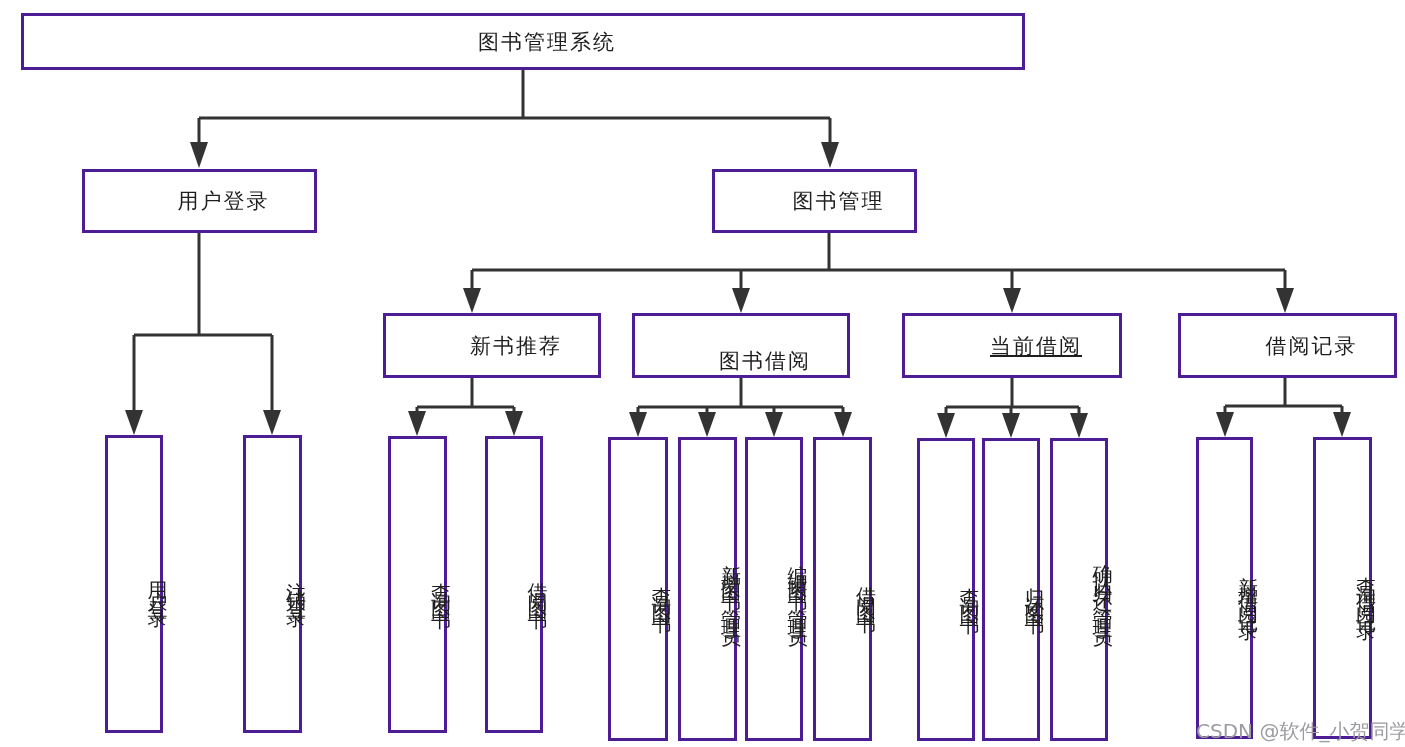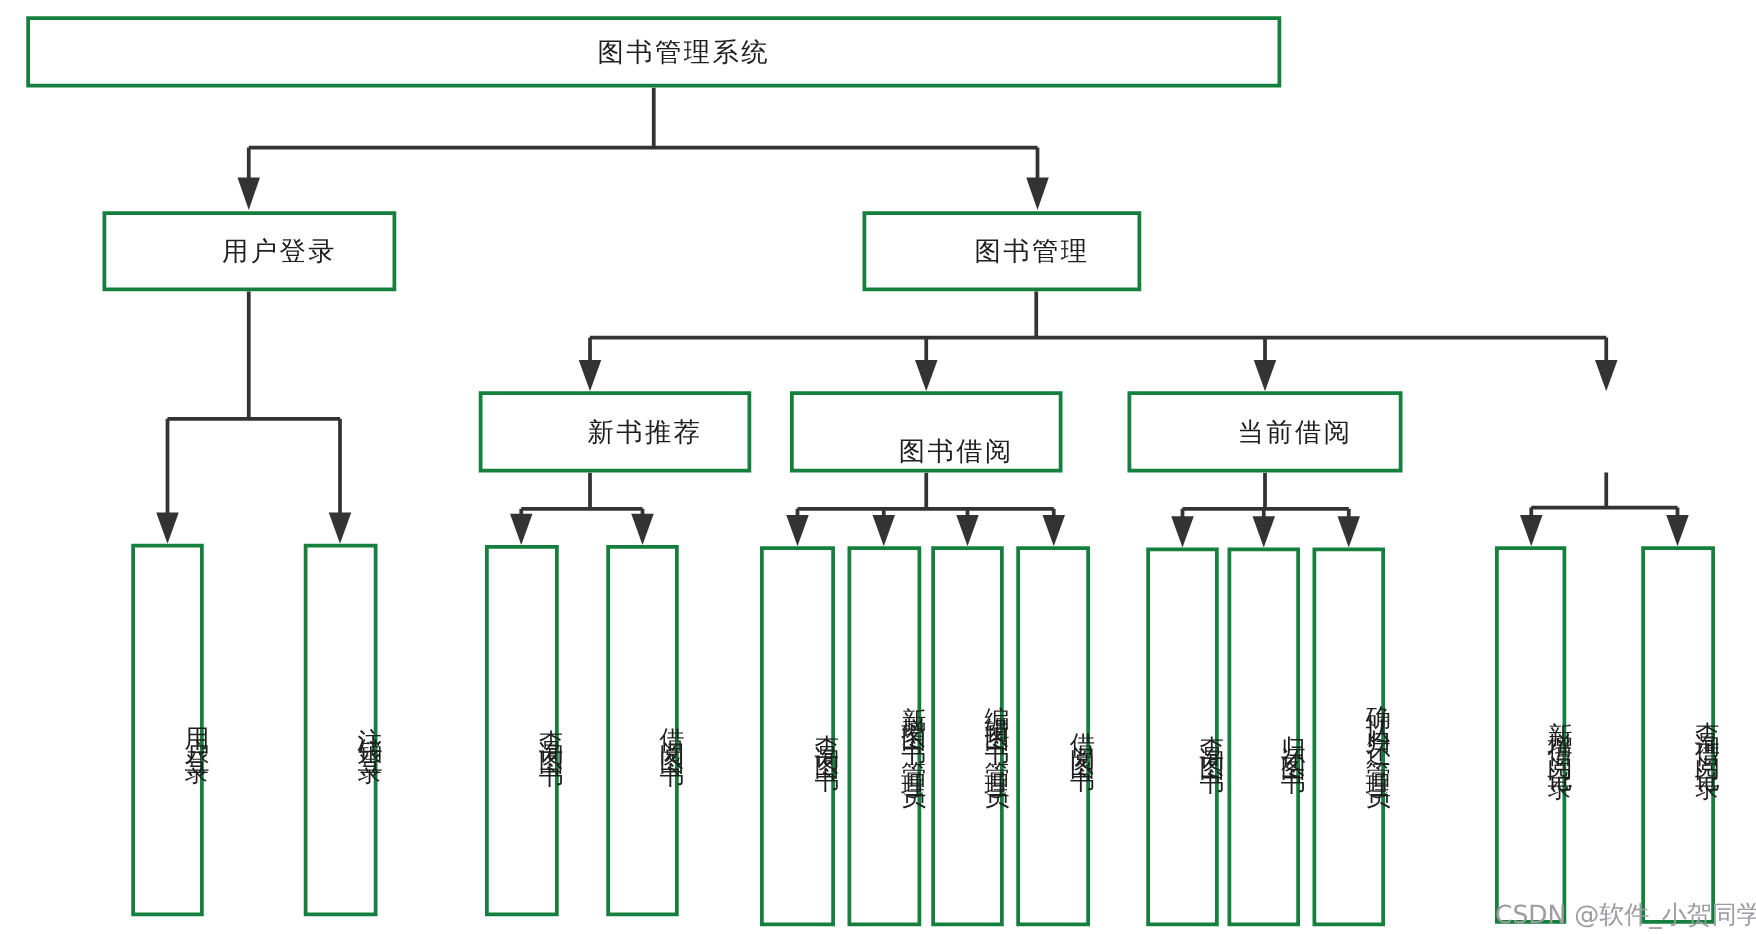--- a/index.html
+++ b/index.html
@@ -22,21 +22,21 @@
     fill: none;
   }
   svg.connectors polygon {
     fill: #333333;
     stroke: none;
   }
   .node {
     position: absolute;
     box-sizing: border-box;
     background: #ffffff;
-    border: 3px solid #15803d;
+    border: 3px solid #4c1d95;
     display: flex;
     align-items: center;
     justify-content: center;
     z-index: 2;
     color: #1e1e1e;
     padding-left: 48px;
   }
   .node.h { font-size: 21px; letter-spacing: 2px; white-space: nowrap; }
   .node.leaf .vtext {
     writing-mode: vertical-rl;
@@ -134,32 +134,35 @@
     </g>
   </svg>
 
   <div class="node h" style="left:21px; top:13px; width:1004px; height:57px;">
     <span>图书管理系统</span>
   </div>
 
   <div class="node h" style="left:82px; top:169px; width:235px; height:64px;">
     <span>用户登录</span>
   </div>
-  <div class="node h" style="left:690px; top:169px; width:223px; height:64px;">
+  <div class="node h" style="left:712px; top:169px; width:205px; height:64px;">
     <span>图书管理</span>
   </div>
 
   <div class="node h" style="left:363px; top:313px; width:218px; height:65px;margin-left:20px;">
     <span>新书推荐</span>
   </div>
   <div class="node h" style="left:632px; top:313px; width:218px; height:65px;align-items:flex-end;">
     <span>图书借阅</span>
   </div>
-  <div class="node h" style="left:902px; top:313px; width:220px; height:65px;">
+  <div class="node h" style="left:902px; top:313px; width:220px; height:65px;text-decoration:underline;">
     <span>当前借阅</span>
+  </div>
+  <div class="node h" style="left:1178px; top:313px; width:219px; height:65px;">
+    <span>借阅记录</span>
   </div>
 
   <div class="node leaf" style="left:105px; top:435px; width:58px; height:298px;">
     <span class="vtext">用户登录</span>
   </div>
   <div class="node leaf" style="left:243px; top:435px; width:59px; height:298px;">
     <span class="vtext">注销登录</span>
   </div>
 
   <div class="node leaf" style="left:388px; top:436px; width:59px; height:297px;">

